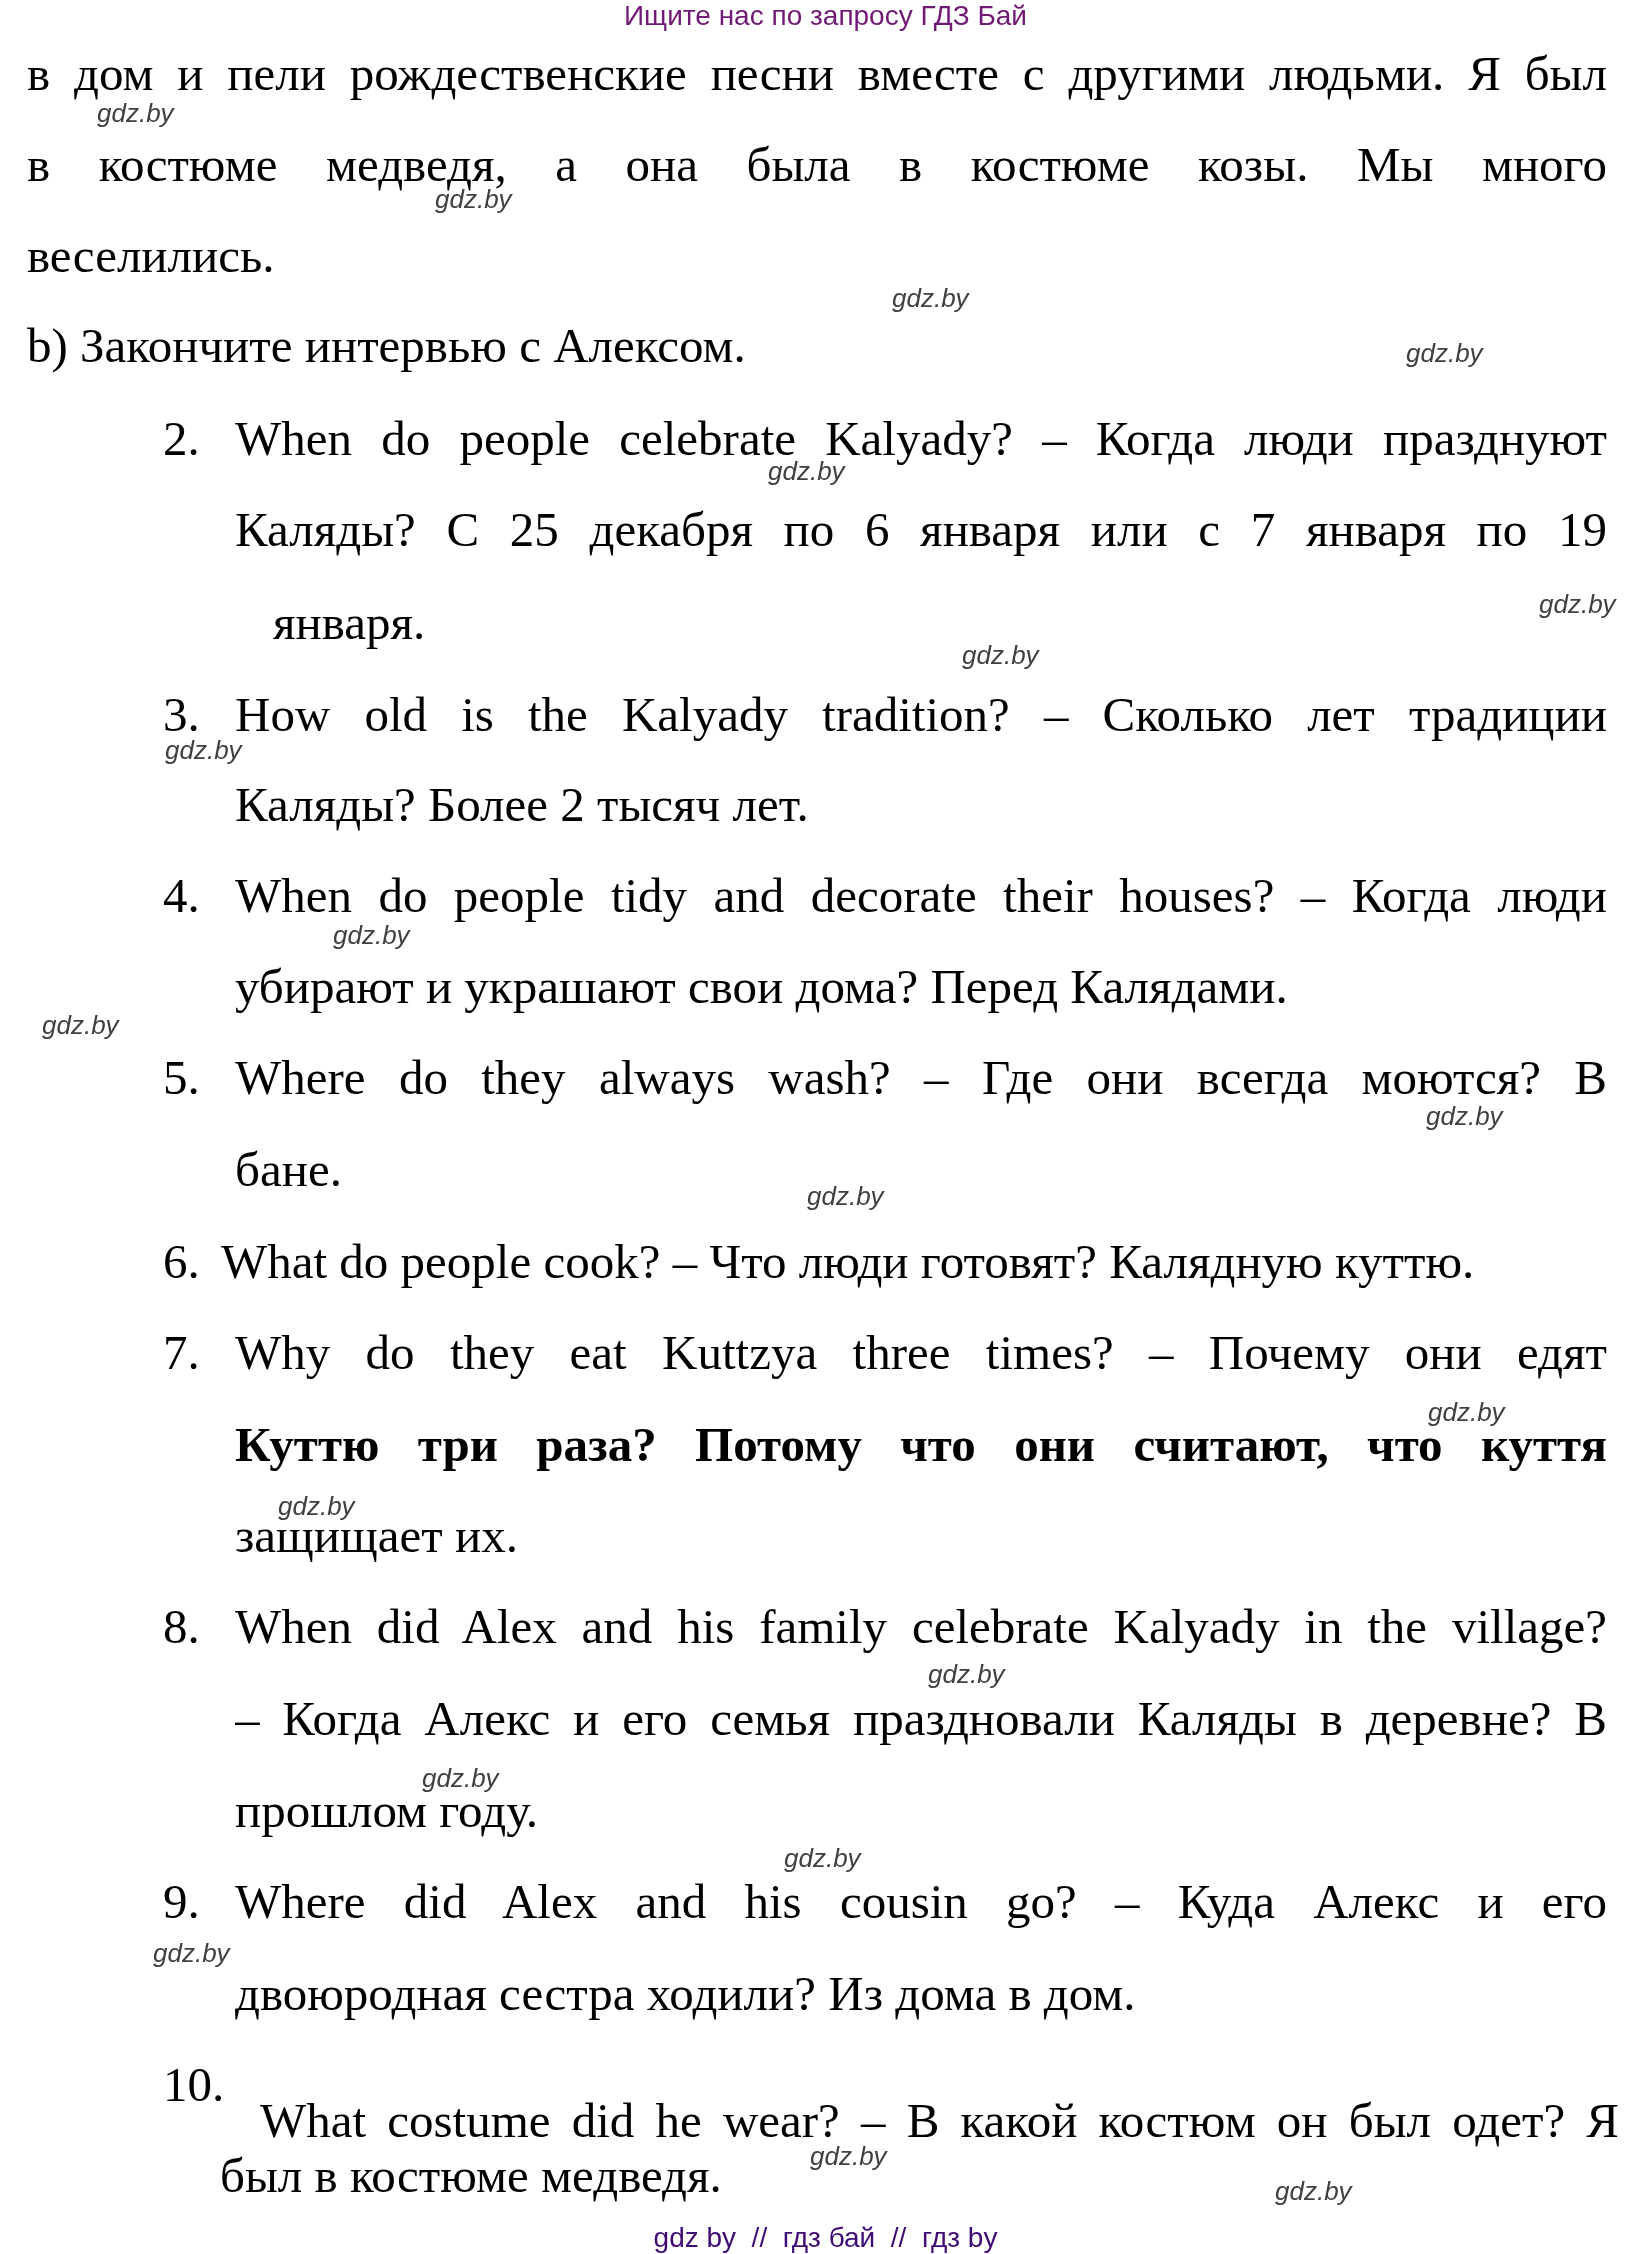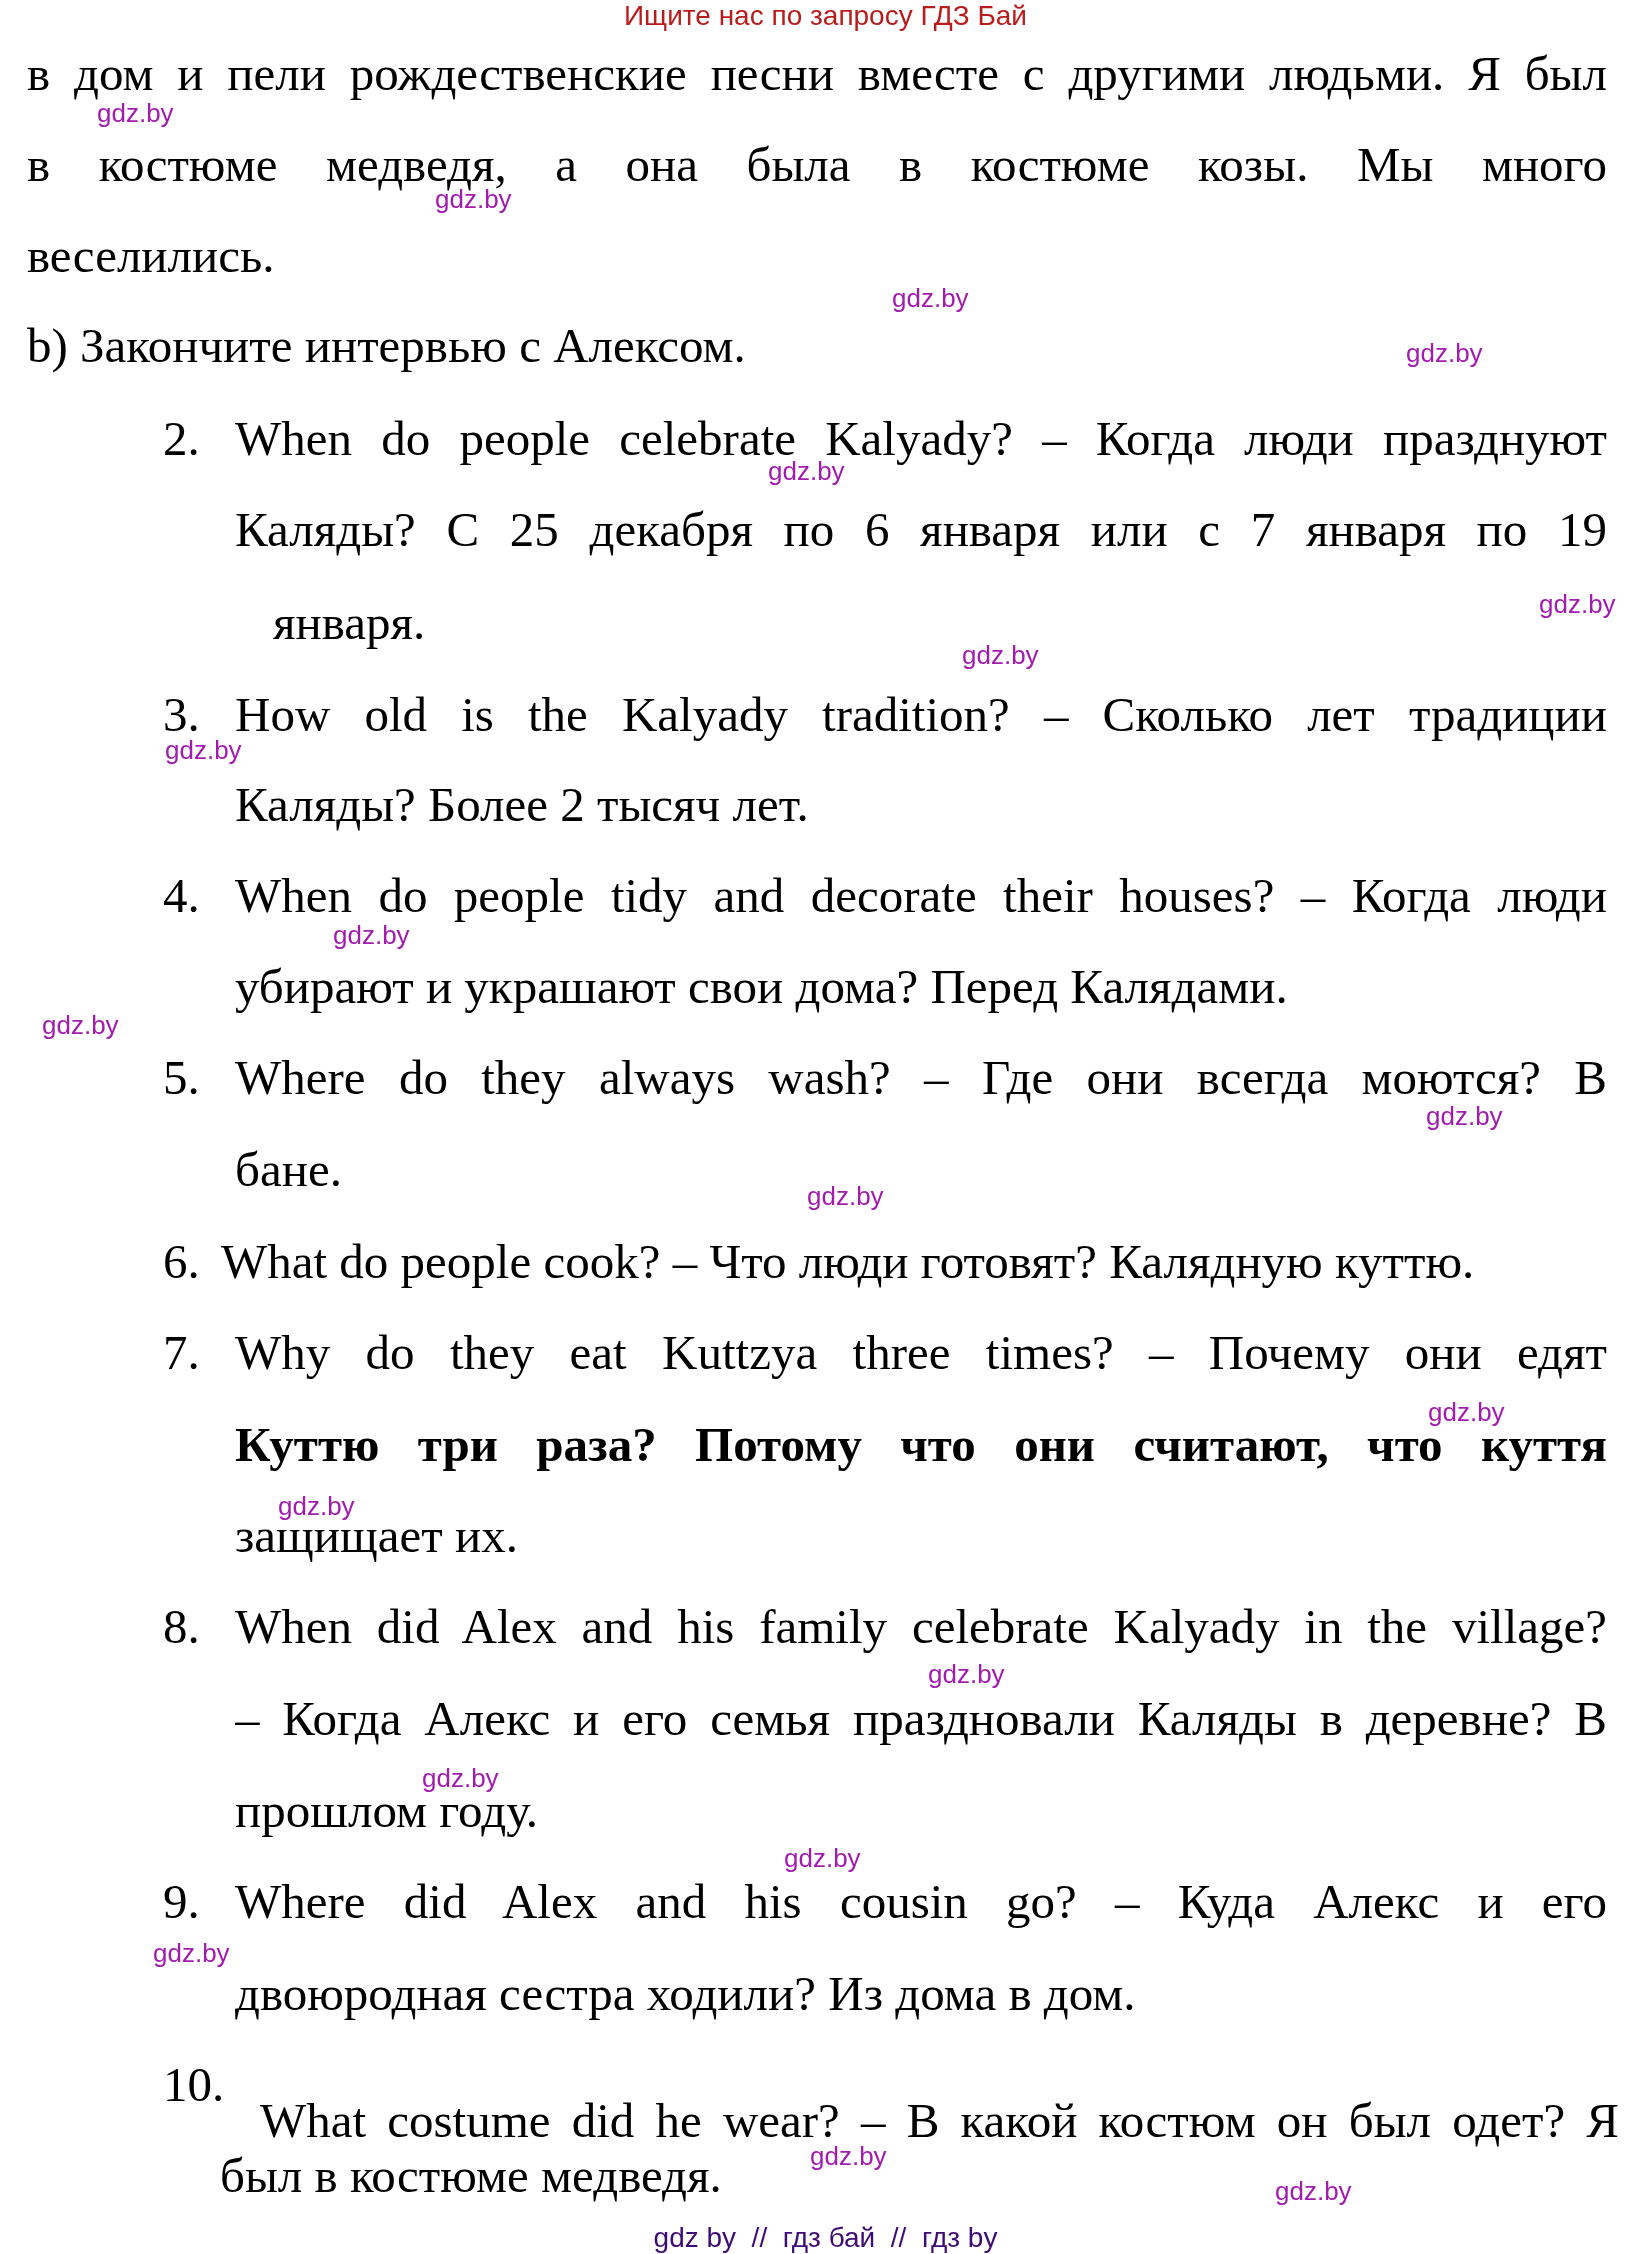--- a/index.html
+++ b/index.html
@@ -1,31 +1,31 @@
 <!DOCTYPE html>
 <html style="font-size:14.5px"><head>
 <meta charset="utf-8">
 <style>
   html, body { margin: 0; padding: 0; background: #ffffff; }
   body { width: 1651px; height: 2255px; position: relative; overflow: hidden; }
   .header {
     position: absolute; left: 0; width: 1651px; top: 0; text-align: center;
     font-family: "Liberation Sans", sans-serif; font-size: 28px; line-height: 31px;
-    color: #b91c1c;
+    color: #701a75;
   }
   .line {
     position: absolute; height: 58px; line-height: 58px;
     font-family: "Liberation Serif", serif; font-size: 49px; color: #000000;
     white-space: nowrap;
   }
   .just { text-align: justify; text-align-last: justify; white-space: normal; overflow: hidden; }
   .num { position: absolute; font-family: "Liberation Serif", serif; font-size: 49px; line-height: 58px; height: 58px; color: #000; }
   .wm {
     position: absolute; font-family: "Liberation Sans", sans-serif; font-size: 26px;
-    line-height: 27px; color: #a21caf; white-space: nowrap;
+    line-height: 27px; color: #404040; white-space: nowrap; font-style: italic;
   }
   .footer {
     position: absolute; left: 0; width: 1651px; top: 2222px; text-align: center;
     font-family: "Liberation Sans", sans-serif; font-size: 28px; line-height: 31px;
     color: #3f0c75; white-space: pre;
   }
 </style>
 </head>
 <body>
 

